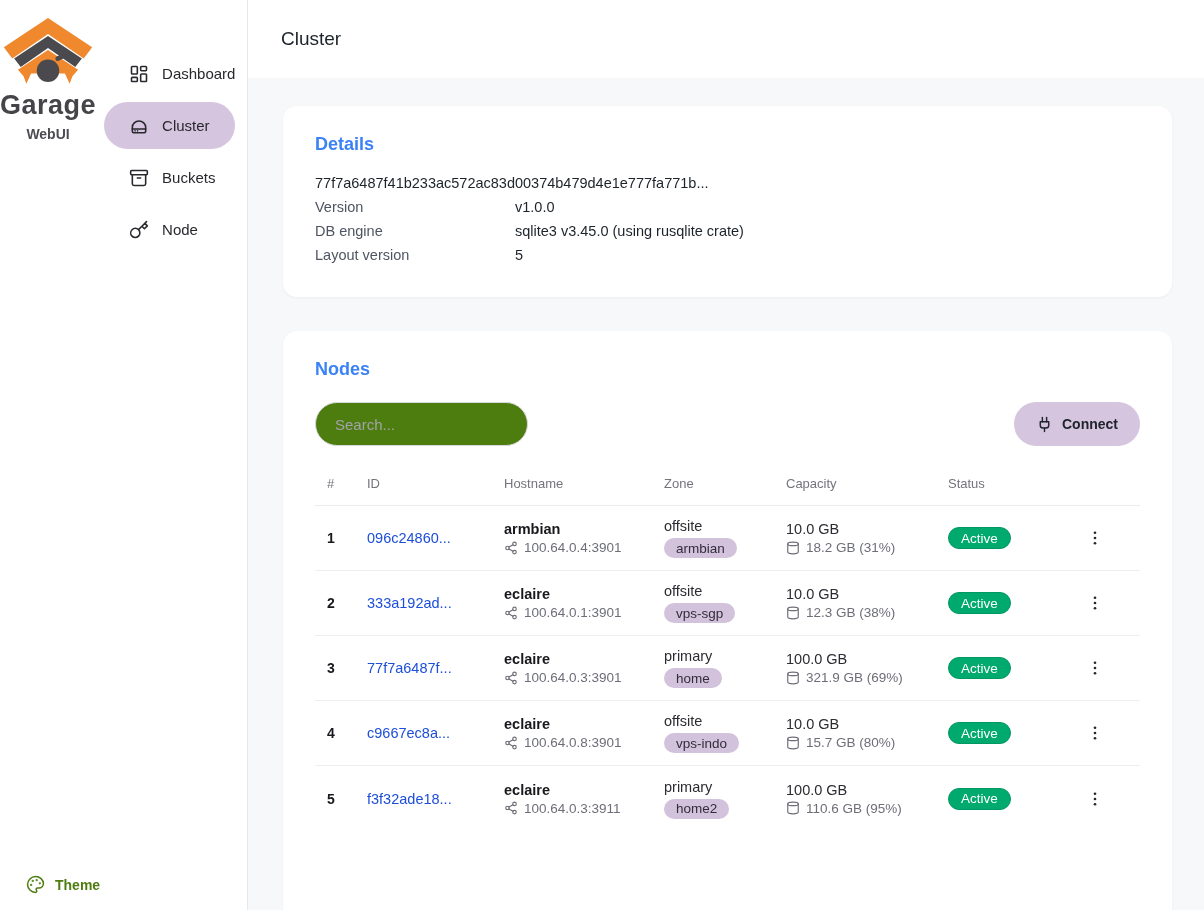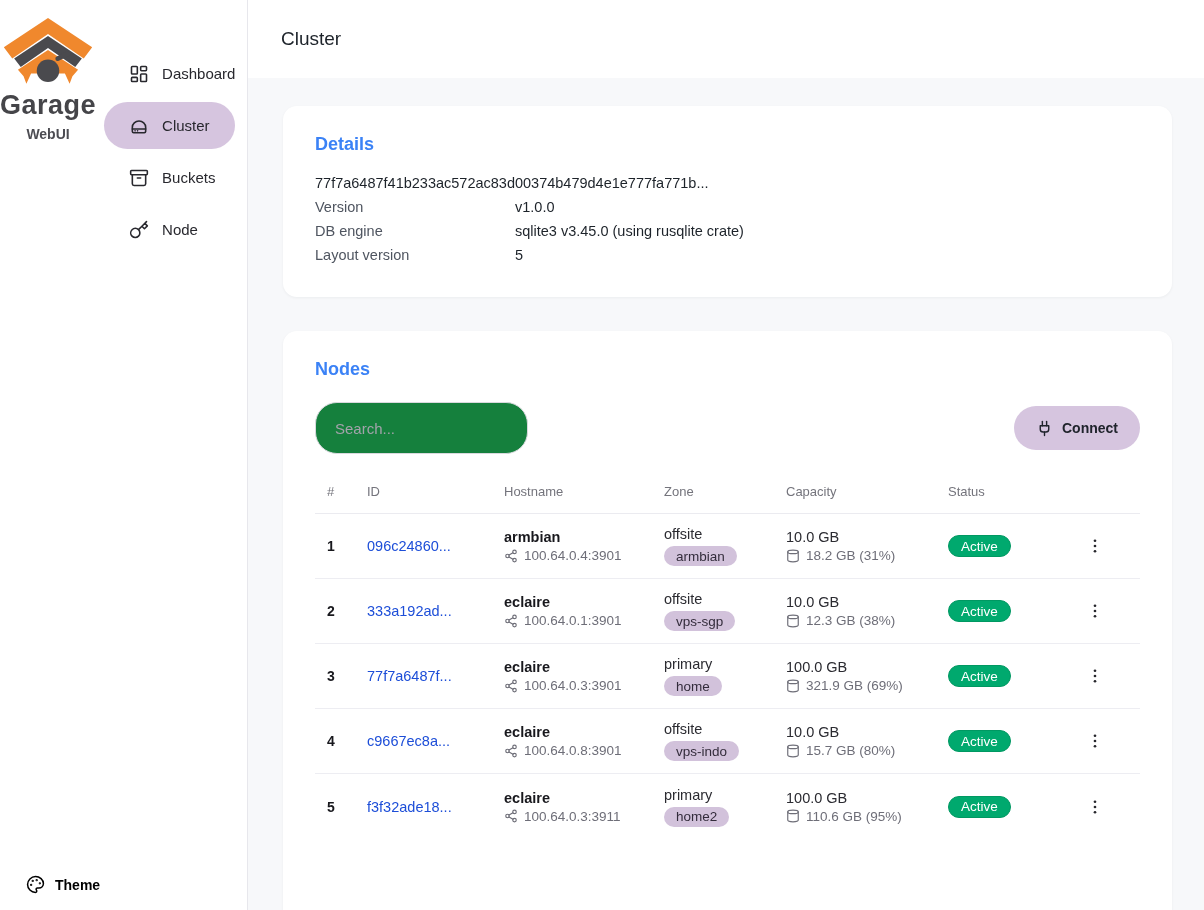--- a/index.html
+++ b/index.html
@@ -15,21 +15,21 @@
   .logo-wrap svg { width:94px; height:68px; }
   .brand-name { font-size:27px; font-weight:bold; color:#454549; margin-top:6px; letter-spacing:.5px; }
   .brand-sub { font-size:14px; font-weight:bold; color:#4c4c52; margin-top:5px; }
   .nav { margin-top:34px; display:flex; flex-direction:column; gap:5px; padding:0 8px; }
   .nav-item { display:flex; align-items:center; gap:13px; height:47px; padding-left:25px;
     border-radius:24px; font-size:15px; color:#28282e; cursor:pointer; background:transparent; border:none;
     font-family:inherit; text-align:left; }
   .nav-item.active { background:#d6c5df; }
   .nav-item .icon { display:inline-flex; width:20px; height:20px; }
   .sidebar-footer { position:absolute; bottom:16px; left:26px; display:flex; align-items:center; gap:10px;
-    font-size:14px; font-weight:600; color:#000000; cursor:pointer; background:none; border:none; font-family:inherit; }
+    font-size:14px; font-weight:600; color:#4d7c0f; cursor:pointer; background:none; border:none; font-family:inherit; }
   .sidebar-footer .icon { width:19px; height:19px; display:inline-flex; }
 
   
   .main { flex:1; display:flex; flex-direction:column; min-width:0; }
   .topbar { height:78px; background:#fff; display:flex; align-items:center; padding-left:33px; flex:0 0 78px; }
   .page-title { font-size:19px; color:#1d232a; font-weight:400; }
   .content { flex:1; background:#f7f8fa; padding:28px 32px 0 35px; overflow:hidden; }
 
   .card { background:#fff; border-radius:14px; box-shadow:0 1px 3px rgba(25,30,40,.05);
     padding:28px 32px 30px 32px; }
@@ -38,22 +38,22 @@
   
   .details-card { margin-bottom:34px; }
   .details-list { margin-top:16px; }
   .detail-row { display:flex; line-height:24px; font-size:14.5px; }
   .detail-label { width:200px; flex:0 0 200px; color:#4f5560; }
   .detail-value { color:#1d232a; }
 
   
   .nodes-card { height:610px; }
   .nodes-toolbar { display:flex; justify-content:space-between; align-items:center; margin:22px 0 24px 0; }
-  .search-input { width:213px; height:52px; border:1px solid #d9d9de; border-radius:22px;
-    padding:0 19px; font-size:15px; font-family:inherit; color:#1d232a; outline:none; background:#15803d; }
+  .search-input { width:213px; height:44px; border:1px solid #d9d9de; border-radius:22px;
+    padding:0 19px; font-size:15px; font-family:inherit; color:#1d232a; outline:none; background:#4d7c0f; }
   .search-input::placeholder { color:#a3a3ab; }
   .connect-btn { height:44px; border:none; border-radius:22px; background:#d6c5df; color:#20242c;
     font-size:14px; font-weight:600; font-family:inherit; display:flex; align-items:center; gap:9px;
     padding:0 22px; cursor:pointer; }
   .connect-btn .icon { width:17px; height:17px; display:inline-flex; }
 
   .ntable { width:100%; }
   .thead, .trow { display:grid; grid-template-columns:52px 137px 160px 122px 162px 126px 1fr;
     align-items:center; }
   .thead { color:#74747c; font-size:13px; padding:6px 0 14px 0; border-bottom:1px solid #ebebf0; }

